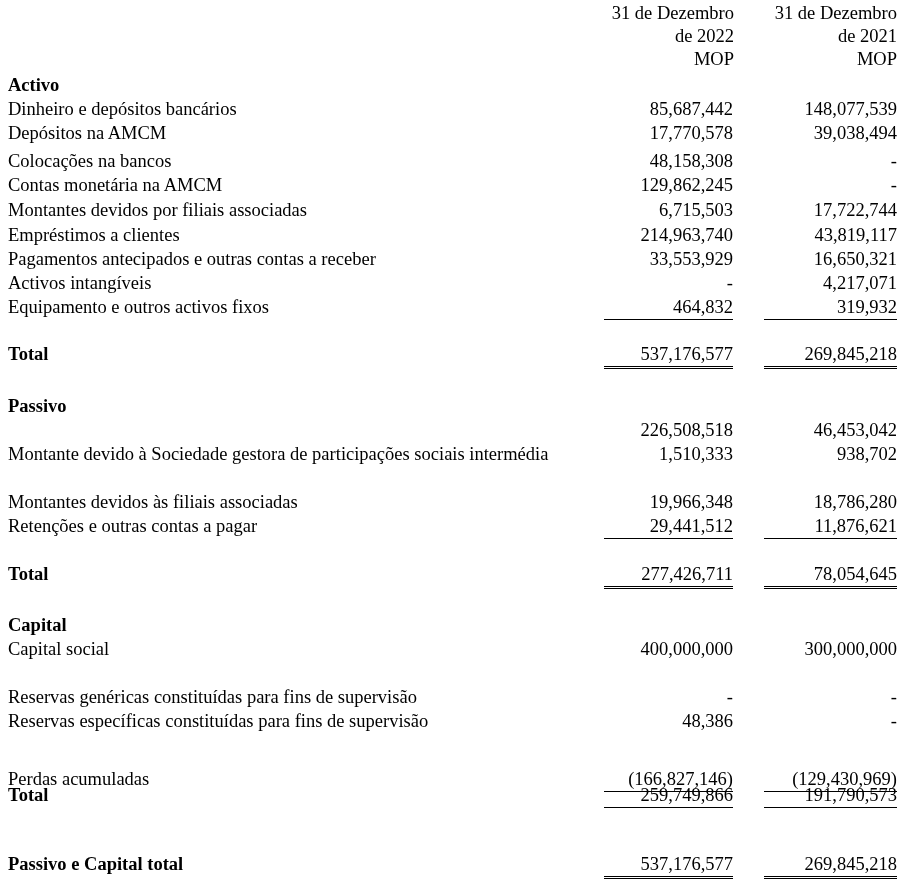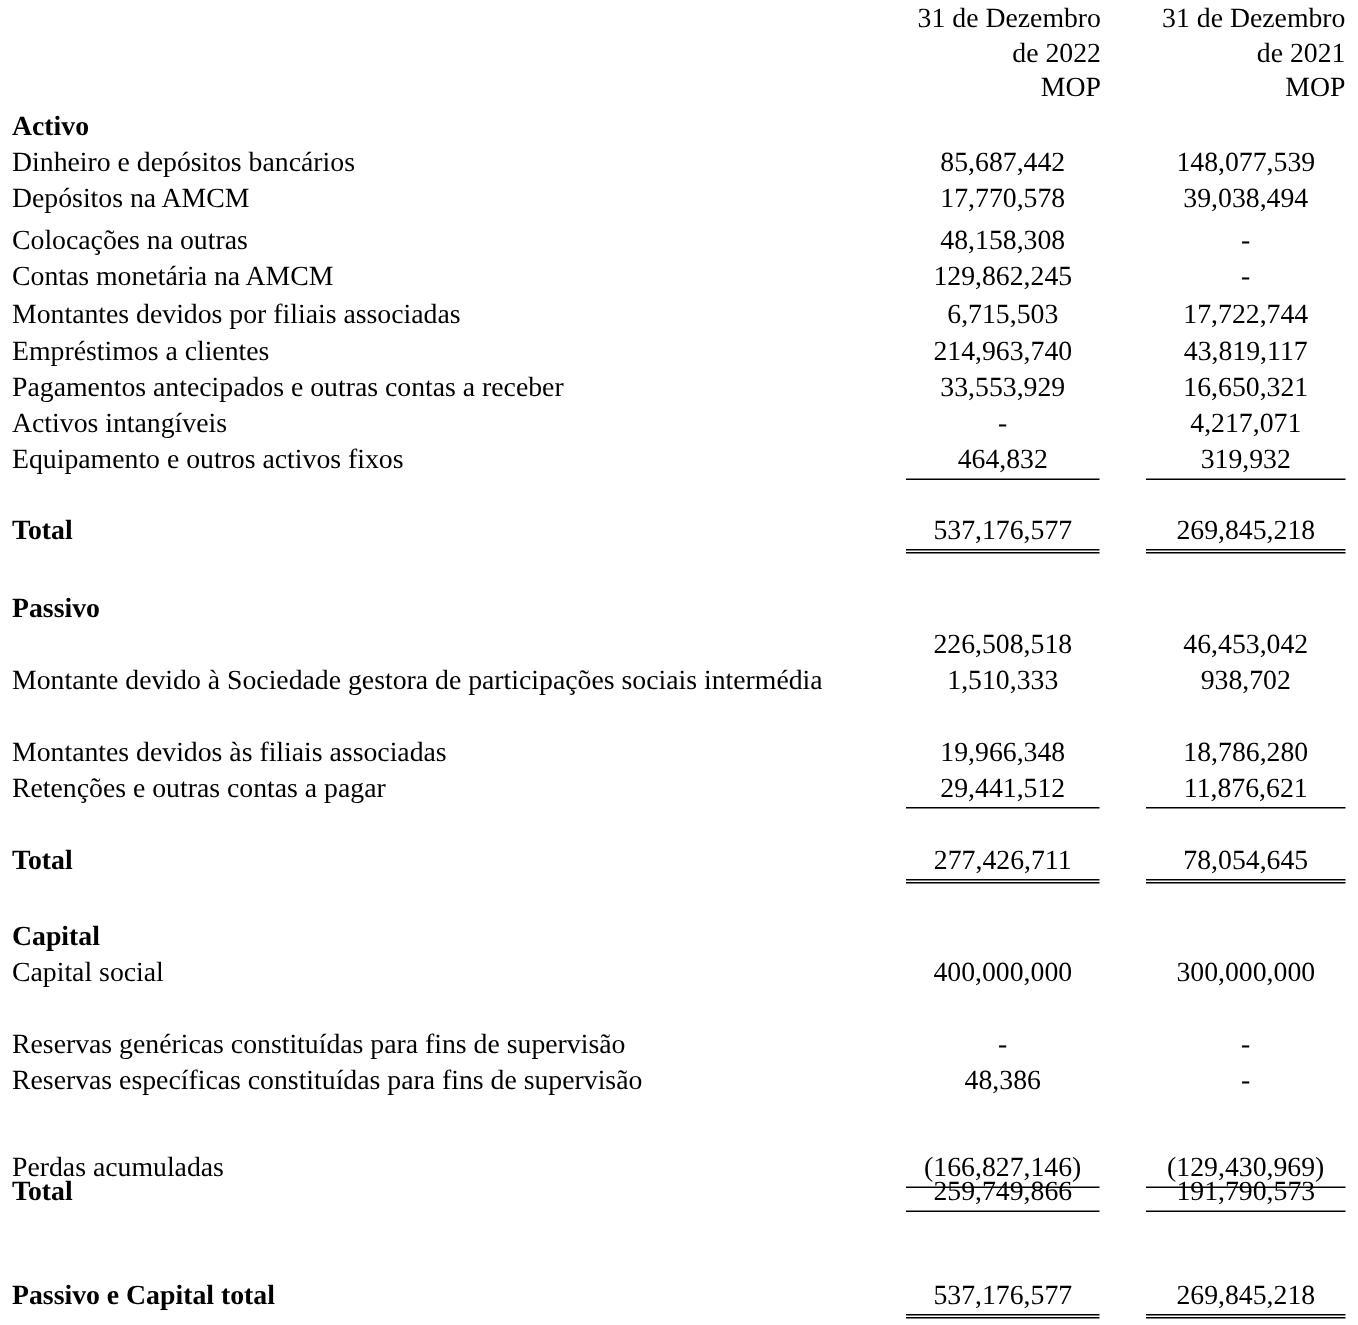--- a/index.html
+++ b/index.html
@@ -36,21 +36,21 @@
       white-space: nowrap;
     }
     .label.bold { font-weight: bold; }
     .label.wrap {
       white-space: normal;
       width: 560px;
       line-height: 23px;
     }
     .num {
       position: absolute;
-      text-align: center;
+      text-align: right;
       white-space: nowrap;
     }
     .c1 { left: 604px; width: 129px; }
     .c2 { left: 764px; width: 133px; }
     .u1 { border-bottom: 1px solid #000; }
     .u2 { border-bottom: 3px double #000; }
     .hdr {
       position: absolute;
       top: 2px;
       text-align: right;
@@ -84,21 +84,21 @@
     <span class="label">Dinheiro e depósitos bancários</span>
     <span class="num c1">85,687,442</span>
     <span class="num c2">148,077,539</span>
   </div>
   <div class="row" style="top:122px;">
     <span class="label">Depósitos na AMCM</span>
     <span class="num c1">17,770,578</span>
     <span class="num c2">39,038,494</span>
   </div>
   <div class="row" style="top:150px;">
-    <span class="label">Colocações na outras</span>
+    <span class="label">Colocações na bancos</span>
     <span class="num c1">48,158,308</span>
     <span class="num c2">-</span>
   </div>
   <div class="row" style="top:174px;">
     <span class="label">Contas monetária na AMCM</span>
     <span class="num c1">129,862,245</span>
     <span class="num c2">-</span>
   </div>
   <div class="row" style="top:199px;">
     <span class="label">Montantes devidos por filiais associadas</span>

